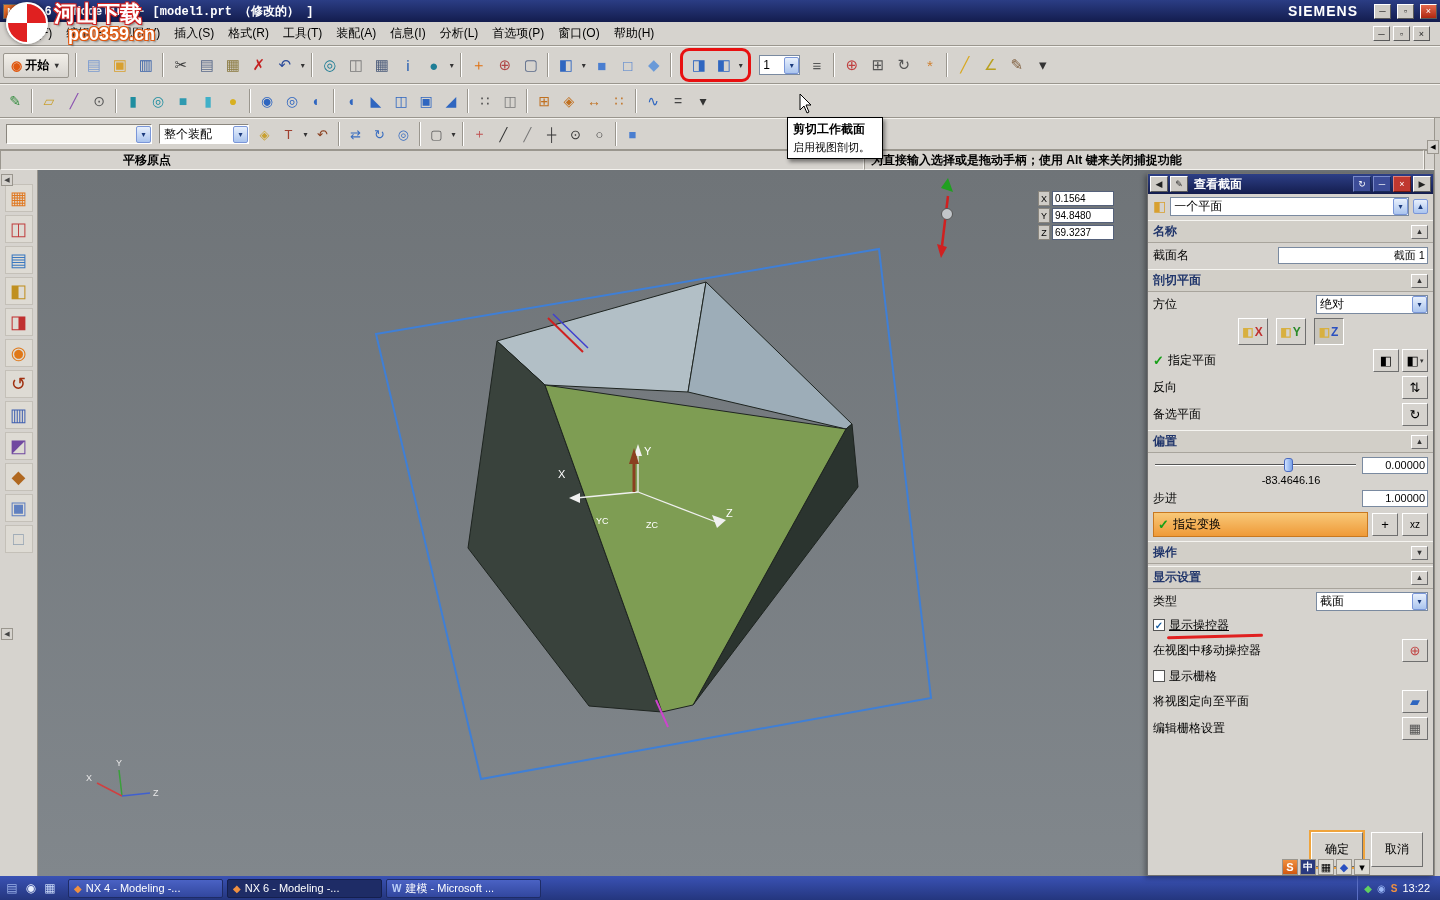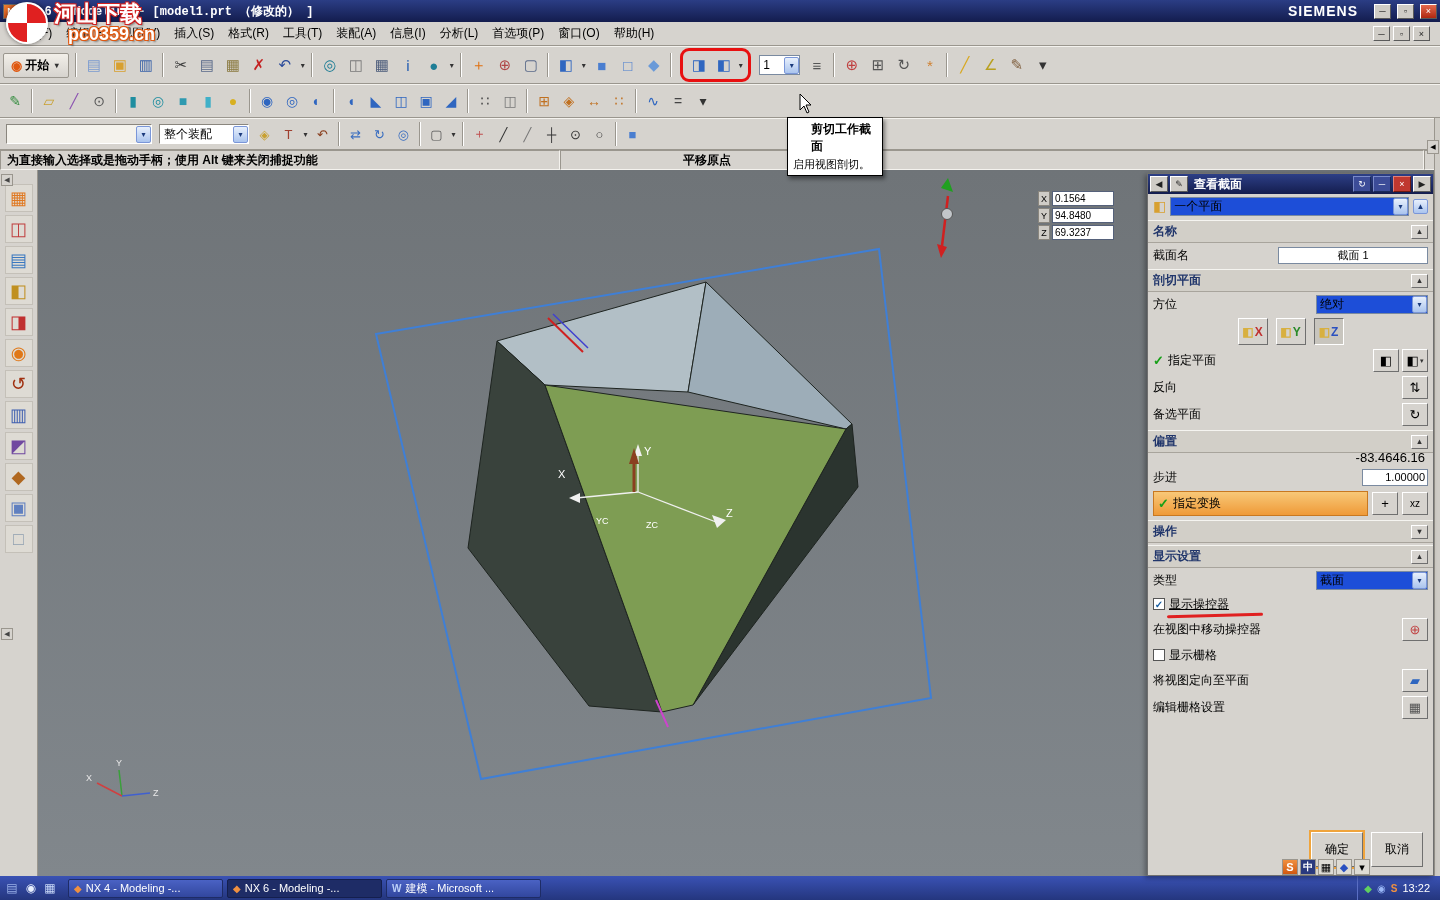--- a/index.html
+++ b/index.html
@@ -84,21 +84,21 @@
     background:#cfccc6;border:1px solid;border-color:#fff #5a5a5a #5a5a5a #fff;color:#222;}
   .hd-btn.dark{background:#3c4c98;color:#fff;border-color:#7a8ac8 #1a2a5a #1a2a5a #7a8ac8;}
   .hd-btn.red{background:#c03830;color:#fff;border-color:#e08078 #701810 #701810 #e08078;}
   .dlg-title{flex:1;color:#fff;font-weight:bold;font-size:12px;padding-left:5px;}
   .dlg-row{display:flex;align-items:center;padding:2px 5px;gap:4px;min-height:24px;}
   .dlg-row label{font-size:12px;}
   .sec-hdr{display:flex;align-items:center;margin-top:2px;padding:2px 5px;background:#d2cfc8;
     border-top:1px solid #f5f4f0;border-bottom:1px solid #a8a49c;color:#21366b;font-weight:bold;font-size:12px;}
   .caret{margin-left:auto;width:17px;height:14px;display:flex;align-items:center;justify-content:center;font-size:8px;
     background:#d6d3ce;border:1px solid;border-color:#fff #6f6f6f #6f6f6f #fff;color:#333;}
-  .combo{flex:1;height:19px;background:#1d4ed8;border:1px solid #7a8aa0;display:flex;align-items:center;padding-left:3px;font-size:12px;}
+  .combo{flex:1;height:19px;background:#ffffff;border:1px solid #7a8aa0;display:flex;align-items:center;padding-left:3px;font-size:12px;}
   .combo .combo-val{flex:1;}
   .combo.narrow{flex:0 0 112px;margin-left:auto;}
   .mini-scroll{width:15px;height:15px;display:flex;align-items:center;justify-content:center;font-size:8px;color:#1a3a7c;
     background:linear-gradient(#e8f0fc,#aac4ee);border:1px solid #7a96d8;border-radius:2px;}
   .row-ico{font-size:14px;color:#d8a030;}
   .val-input{width:66px;height:17px;border:1px solid #7a8aa0;background:#fff;font-size:11px;text-align:right;padding:0 2px;margin-left:auto;}
   .ibtn{width:26px;height:23px;display:flex;align-items:center;justify-content:center;font-size:13px;
     background:#d6d3ce;border:1px solid;border-color:#fff #6f6f6f #6f6f6f #fff;}
   .ibtn .tiny{font-size:7px;margin-left:1px;color:#333;}
   .push-right{margin-left:auto;display:flex;gap:3px;}
@@ -107,34 +107,34 @@
     background:#d6d3ce;border:1px solid;border-color:#fff #6f6f6f #6f6f6f #fff;font-weight:bold;}
   .axis-btn .pl{color:#d8b040;font-size:12px;}
   .axis-btn.pressed{border-color:#6f6f6f #fff #fff #6f6f6f;background:#c8c5be;}
   .ax-x{color:#c03030;}.ax-y{color:#2a8a2a;}.ax-z{color:#2a50c0;}
   .hl-band{flex:1;display:flex;align-items:center;gap:4px;padding:3px 4px;
     background:linear-gradient(#f8c878,#ef9a38);border:1px solid #c87820;}
   .slider-wrap{flex:1;height:16px;position:relative;}
   .slider-track{position:absolute;left:2px;right:2px;top:7px;height:2px;background:#555;border-bottom:1px solid #fff;}
   .slider-thumb{position:absolute;left:64%;top:1px;width:9px;height:14px;border-radius:3px;
     background:linear-gradient(90deg,#cfe2ff,#7aa2e8);border:1px solid #4a6ac0;}
-  .range-row{display:flex;justify-content:flex-end;padding:0 8px 0 9px;font-size:13px;margin-top:-3px;}
+  .range-row{display:flex;justify-content:center;padding:0 8px 0 9px;font-size:11px;margin-top:-3px;}
   .chk{width:12px;height:12px;background:#fff;border:1px solid #555;display:flex;align-items:center;justify-content:center;
     font-size:10px;color:#145a9e;font-weight:bold;}
   .red-underline{position:relative;text-decoration:underline;}
   .red-underline::after{content:"";position:absolute;left:-2px;right:-34px;bottom:-4px;height:3px;background:#e02020;
     transform:rotate(-1.5deg);border-radius:2px;}
   .dlg-buttons{margin-top:auto;display:flex;justify-content:flex-end;gap:8px;padding:6px 10px 4px 0;}
   .btn{padding:8px 13px;font-size:12px;background:#d6d3ce;border:1px solid;border-color:#fff #6f6f6f #6f6f6f #fff;}
   .btn.ok{box-shadow:0 0 0 2px #f0a43c;}
 
   
   .tooltip{position:absolute;left:787px;top:117px;width:96px;background:#fff;border:1px solid #000;
     box-shadow:2px 3px 4px rgba(0,0,0,.45);padding:3px 5px;z-index:40;}
-  .tooltip .tt-title{font-weight:bold;font-size:12px;margin-left:18px;}
+  .tooltip .tt-title{font-weight:bold;font-size:12px;}
   .tooltip .tt-body{font-size:11px;margin-top:2px;}
   .cursor{position:absolute;left:799px;top:93px;z-index:50;}
 
   
   .watermark{position:absolute;left:6px;top:2px;display:flex;align-items:flex-start;gap:6px;z-index:30;pointer-events:none;}
   .wm-ball{width:42px;height:42px;border-radius:50%;border:2px solid #fff;
     background:conic-gradient(#e02020 0 25%,#fff 0 50%,#e02020 0 75%,#fff 0 100%);box-shadow:0 0 4px rgba(0,0,0,.5);}
   .wm-col{display:flex;flex-direction:column;line-height:1.05;}
   .wm-name{font-size:22px;font-weight:bold;color:#fff;
     text-shadow:-1px -1px 0 #d02020,1px -1px 0 #d02020,-1px 1px 0 #d02020,1px 1px 0 #d02020,2px 2px 2px rgba(0,0,0,.4);}
@@ -327,22 +327,22 @@
         <span class="tbicon" style="color: rgb(119, 119, 119);">╱</span>
         <span class="tbicon" style="color: rgb(51, 51, 51);">┼</span>
         <span class="tbicon" style="color: rgb(51, 51, 51);">⊙</span>
         <span class="tbicon" style="color: rgb(51, 51, 51);">○</span>
         <span class="tb-sep"></span>
         <span class="tbicon" style="color: rgb(74, 126, 208);">■</span>
       </span>
   </div>
 
   <div class="promptbar">
+    <span class="pcell c2">平移原点</span>
     <span class="pcell c1">为直接输入选择或是拖动手柄；使用 Alt 键来关闭捕捉功能</span>
-    <span class="pcell c2">平移原点</span>
     <span class="pcell c3"></span>
   </div>
 
   <div class="viewport-bg"></div>
 
   <svg class="vp-svg" width="1402" height="706" viewBox="38 170 1402 706">
     <polygon points="376,334 879,249 931,698 481,779" fill="none" stroke="#3f7fd6" stroke-width="2"></polygon>
     <g stroke="#1e2420" stroke-width="1">
       <polygon points="497,341 706,282 688,392 545,385" fill="#b2bfc6"></polygon>
       <polygon points="706,282 852,424 846,429 688,392" fill="#9dadb8"></polygon>
@@ -448,21 +448,21 @@
       </span>
       <span class="mini-scroll">▲</span>
     </div>
 
     <div class="sec-hdr">
       <span>名称</span>
       <span class="caret">▴</span>
     </div>
     <div class="dlg-row">
       <label>截面名</label>
-      <input class="val-input" style="width: 150px; text-align: center;" value="截面 1">
+      <input class="val-input" style="width: 150px; text-align: right;" value="截面 1">
     </div>
 
     <div class="sec-hdr">
       <span>剖切平面</span>
       <span class="caret">▴</span>
     </div>
     <div class="dlg-row">
       <label>方位</label>
       <span class="combo narrow">
         <span class="combo-val">绝对</span>
@@ -504,20 +504,27 @@
       <label>备选平面</label>
       <span class="push-right">
         <span class="ibtn">↻</span>
       </span>
     </div>
 
     <div class="sec-hdr">
       <span>偏置</span>
       <span class="caret">▴</span>
     </div>
+    <div class="dlg-row">
+      <span class="slider-wrap">
+        <span class="slider-track"></span>
+        <span class="slider-thumb"></span>
+      </span>
+      <input class="val-input" value="0.00000" style="">
+    </div>
     <div class="range-row">
       <span>-83.46</span>
       <span>46.16</span>
     </div>
     <div class="dlg-row">
       <label>步进</label>
       <input class="val-input" value="1.00000" style="">
     </div>
     <div class="dlg-row">
       <span class="hl-band">

